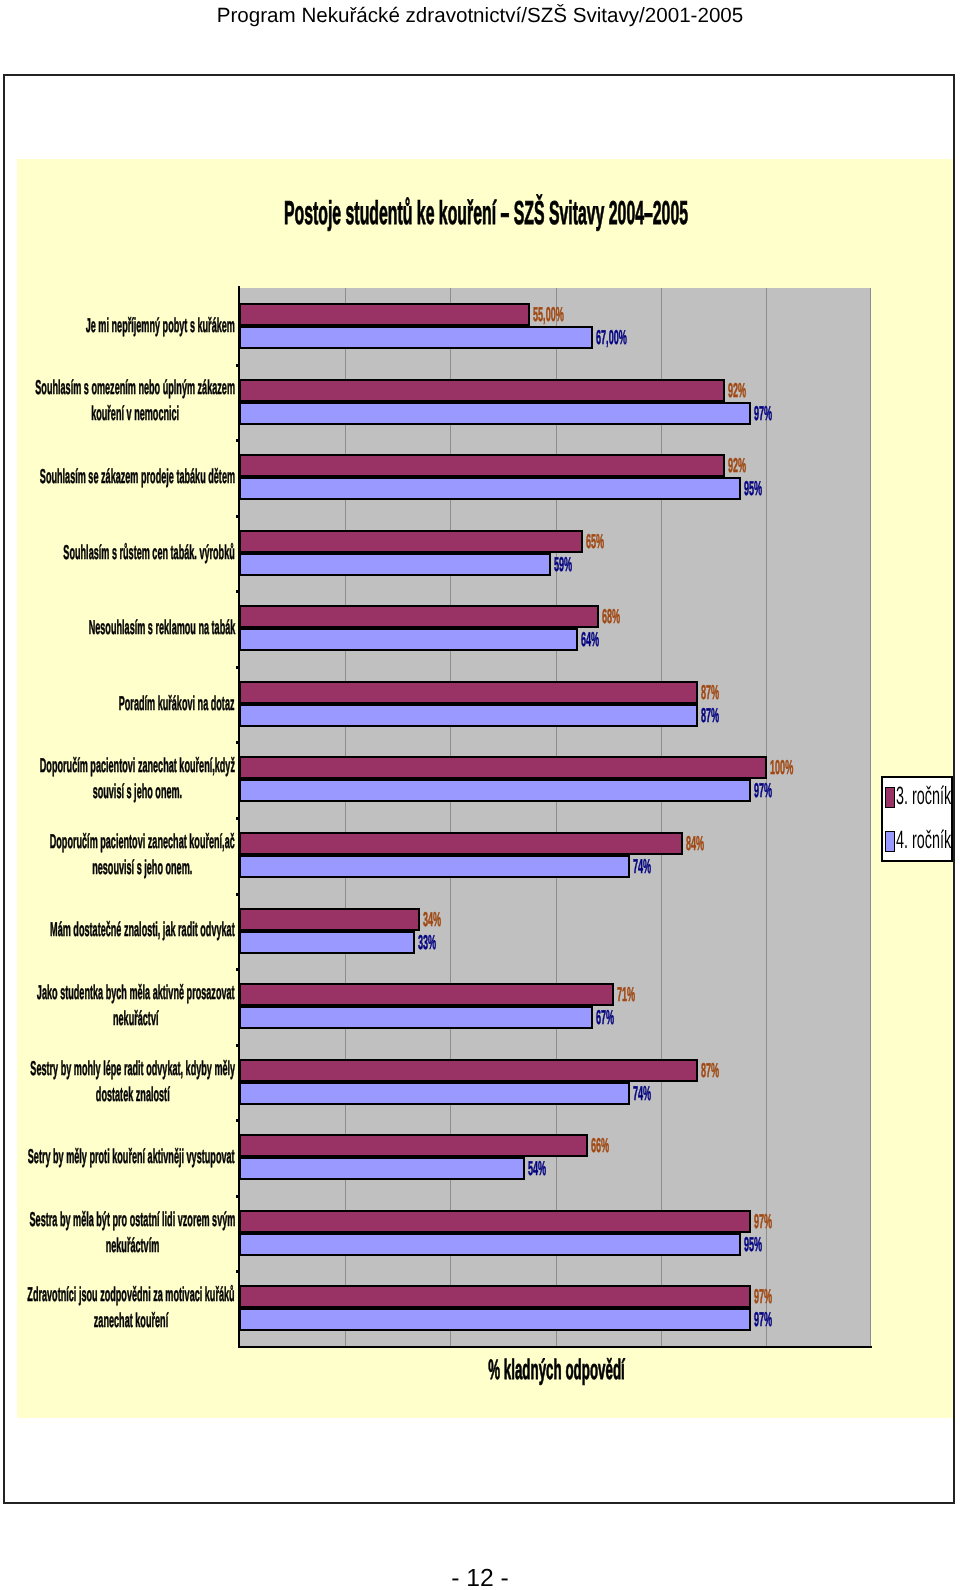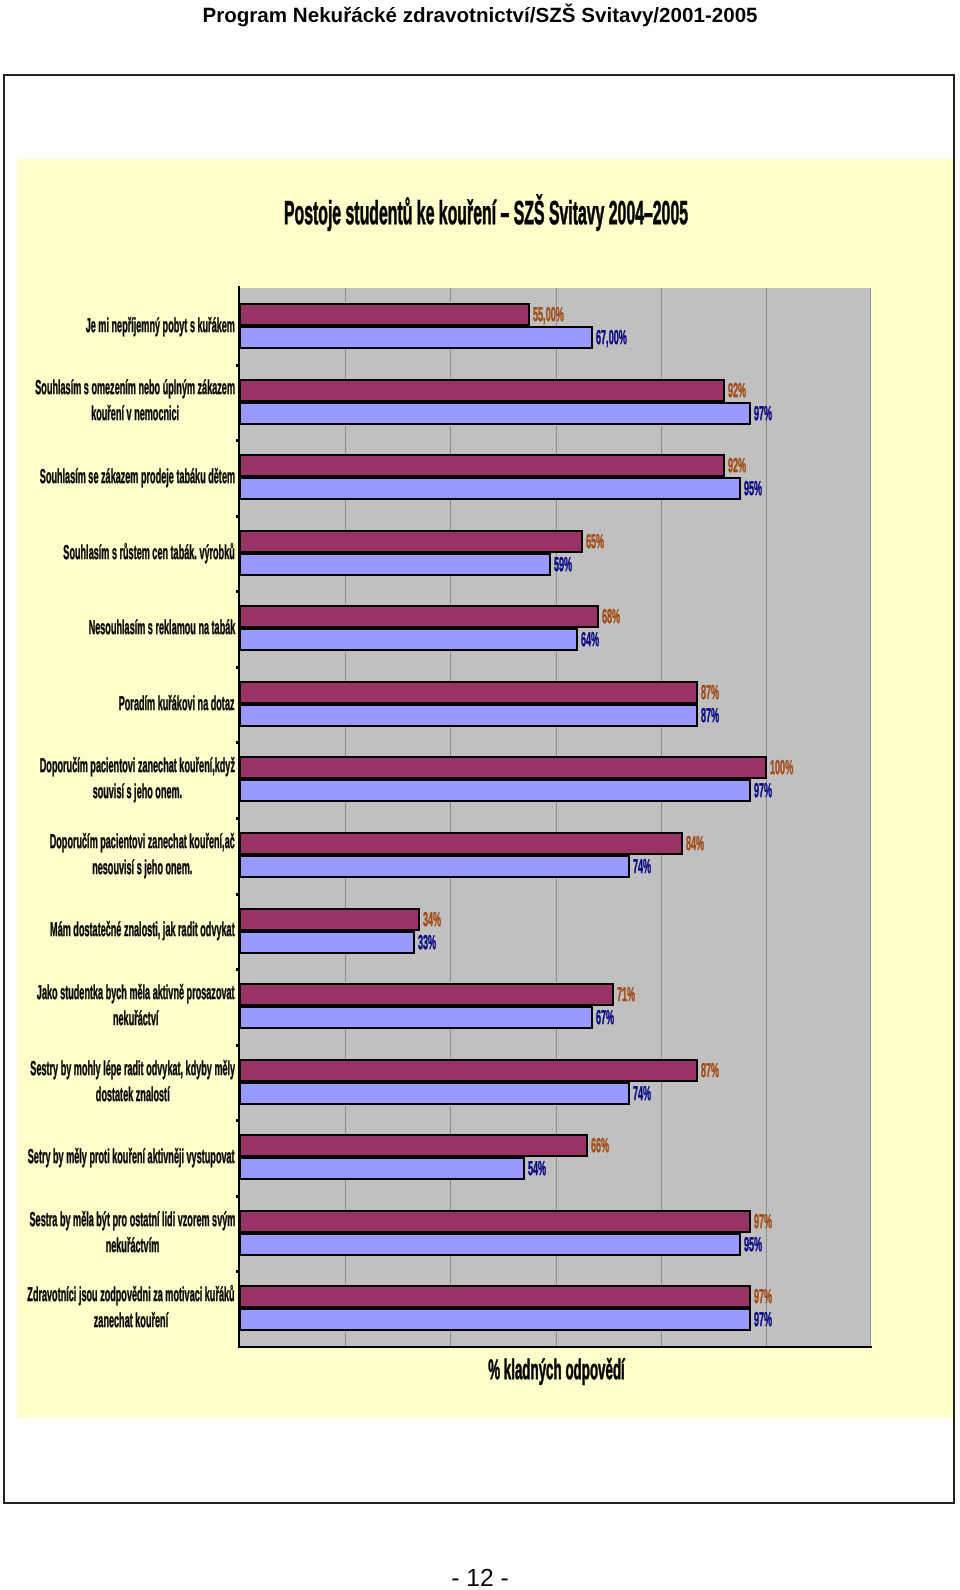--- a/index.html
+++ b/index.html
@@ -3,21 +3,21 @@
 <meta charset="utf-8">
 <title>Postoje studentu ke koureni</title>
 <style>
   html,body{margin:0;padding:0;}
   body{width:960px;height:1590px;background:#ffffff;
        font-family:"Liberation Sans",sans-serif;overflow:hidden;
        -webkit-font-smoothing:antialiased;text-rendering:geometricPrecision;}
   #page{position:absolute;left:0;top:0;width:960px;height:1590px;background:#fff;}
 
   .doc-header{position:absolute;left:0;top:4px;width:960px;text-align:center;
-    font-size:20.6px;font-weight:700;color:#000;will-change:opacity;}
+    font-size:20.6px;font-weight:400;color:#000;will-change:opacity;}
 
   .outer-box{position:absolute;left:3px;top:74px;width:952px;height:1430px;
     border:2px solid #222;box-sizing:border-box;background:#fff;}
 
   .chart-area{position:absolute;left:17px;top:159px;width:936px;height:1259px;
     background:#ffffcc;}
 
   .chart-title{position:absolute;left:6px;top:196px;width:960px;text-align:center;
     font-weight:700;font-size:33px;color:#000;white-space:nowrap;line-height:33px;
     transform:scaleX(0.480);transform-origin:50% 50%;-webkit-text-stroke:0.9px #000;will-change:opacity;}
@@ -190,17 +190,27 @@
       <div class="bar" style="background: rgb(153, 51, 102); left: 239px; width: 512.058px; height: 23px; top: 1285px;"></div>
       <div class="dl" style="color: rgb(160, 72, 18); left: 754.058px; top: 1287px;">97%</div>
       <div class="bar" style="background: rgb(153, 153, 255); left: 239px; width: 512.058px; height: 23px; top: 1308px;"></div>
       <div class="dl" style="color: rgb(0, 0, 128); left: 754.058px; top: 1310px;">97%</div>
       <div class="catlabel" style="top: 1282px;">
         <div>Zdravotníci jsou zodpovědni za motivaci kuřáků</div>
         <div>zanechat kouření</div>
       </div>
     </div>
 
+  <div class="legend">
+      <div class="legend-row" style="top: 9px; height: 21px; width: 62px;">
+        <div class="swatch" style="background: rgb(153, 51, 102);"></div>
+        <div class="legend-text">3. ročník</div>
+      </div>
+      <div class="legend-row" style="top: 53px; height: 21px; width: 62px;">
+        <div class="swatch" style="background: rgb(153, 153, 255);"></div>
+        <div class="legend-text">4. ročník</div>
+      </div>
+    </div>
 
   <div class="xaxis-title">% kladných odpovědí</div>
 
   <div class="footer">- 12 -</div>
 </div>
 
 </body></html>

